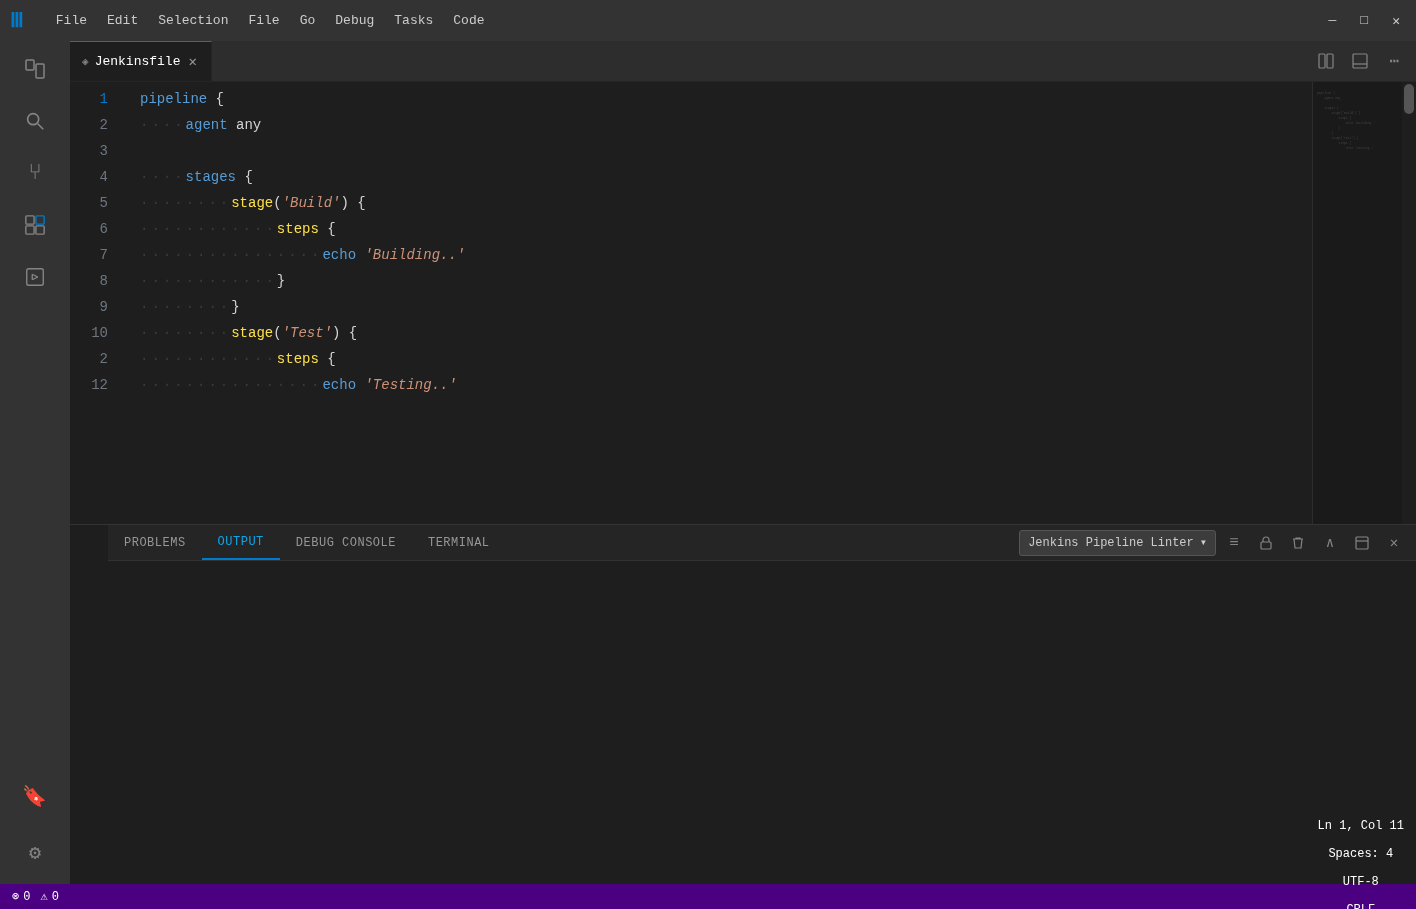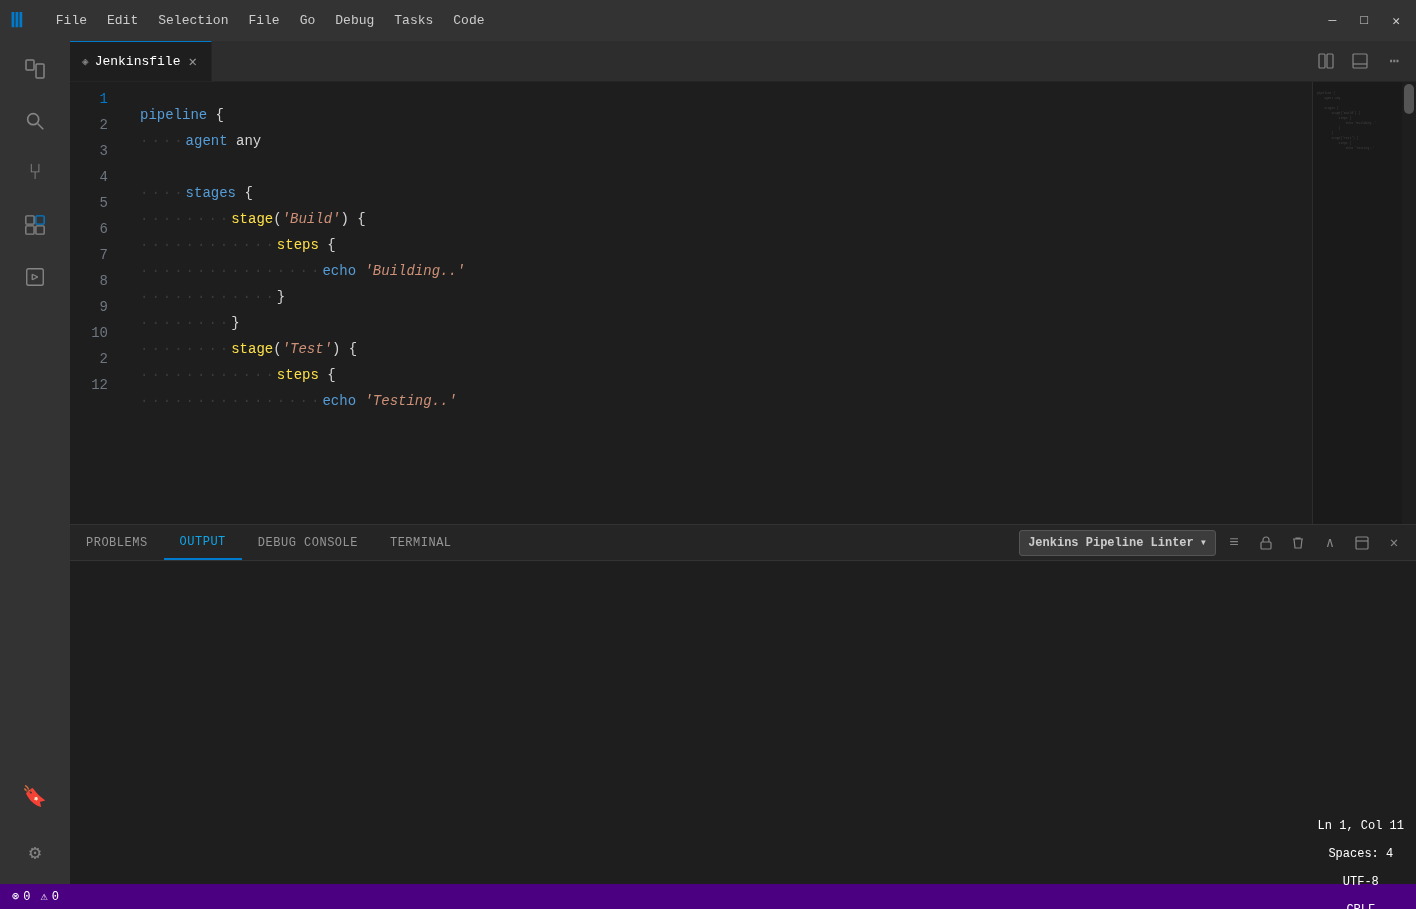--- a/index.html
+++ b/index.html
@@ -167,21 +167,21 @@
       font-size: 14px;
       line-height: 26px;
       text-align: right;
       padding-right: 16px;
       padding-top: 4px;
       flex-shrink: 0;
       user-select: none;
     }
     .code-content {
       flex: 1;
-      padding-top: 20px;
+      padding-top: 4px;
       overflow: hidden;
       position: relative;
     }
     .code-line {
       height: 26px;
       line-height: 26px;
       font-size: 14px;
       white-space: pre;
       display: flex;
       align-items: center;
@@ -217,20 +217,21 @@
     }
 
     
     #bottom-panel {
       height: 360px;
       background: #1e1e1e;
       border-top: 1px solid #333;
       display: flex;
       flex-direction: column;
       flex-shrink: 0;
+      padding-left: 38px;
     }
     #panel-tabs {
       display: flex;
       align-items: stretch;
       background: #252526;
       height: 36px;
       border-bottom: 1px solid #333;
       justify-content: space-between;
       flex-shrink: 0;
     }
@@ -273,21 +274,20 @@
       align-items: center;
       background: #3c3c3c;
       border: 1px solid #555;
       border-radius: 3px;
       padding: 2px 8px;
       color: #cccccc;
       font-size: 12px;
       cursor: pointer;
       gap: 6px;
       height: 26px;
-      font-weight: bold;
     }
 
     #panel-content {
       flex: 1;
       background: #1e1e1e;
       overflow: auto;
     }
 
     
     #status-bar {

